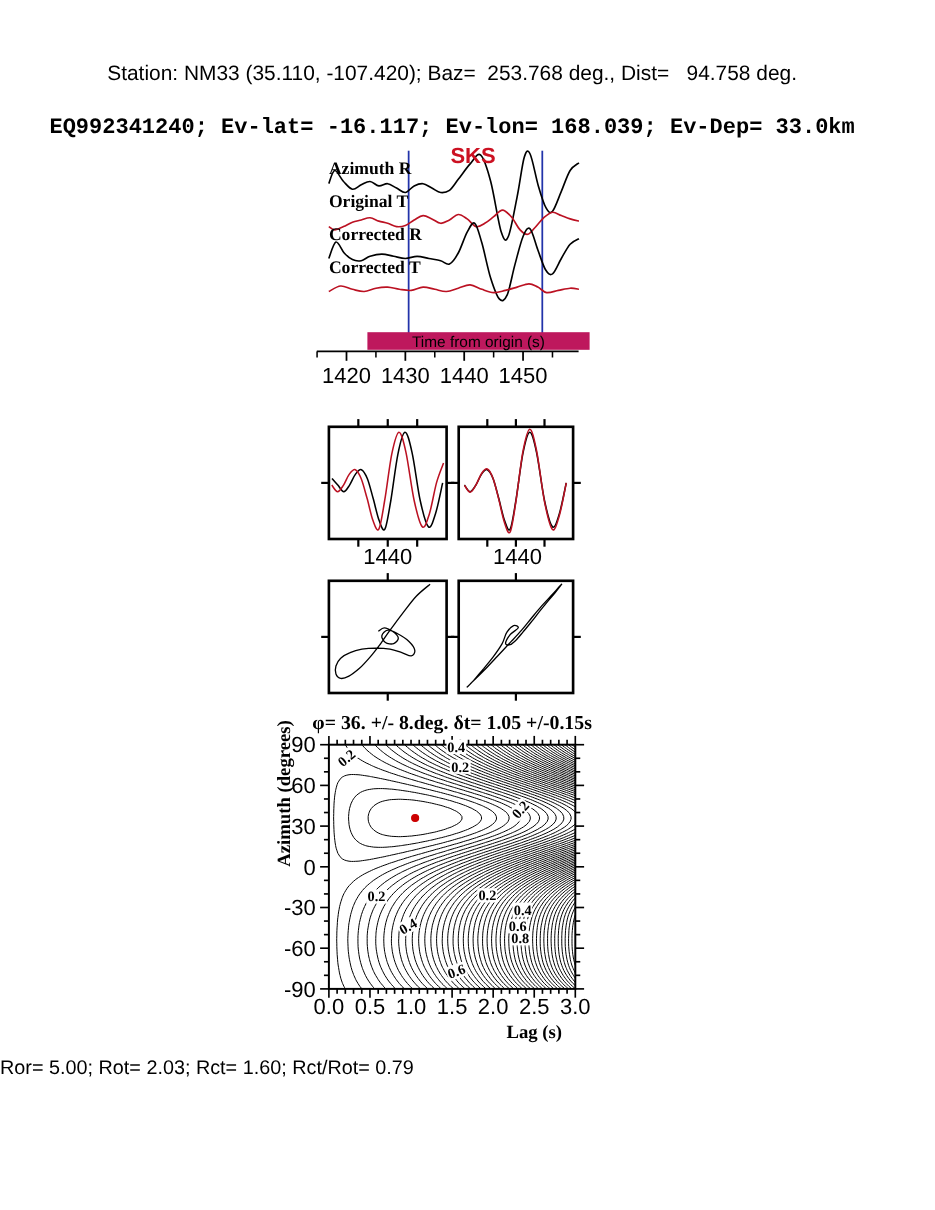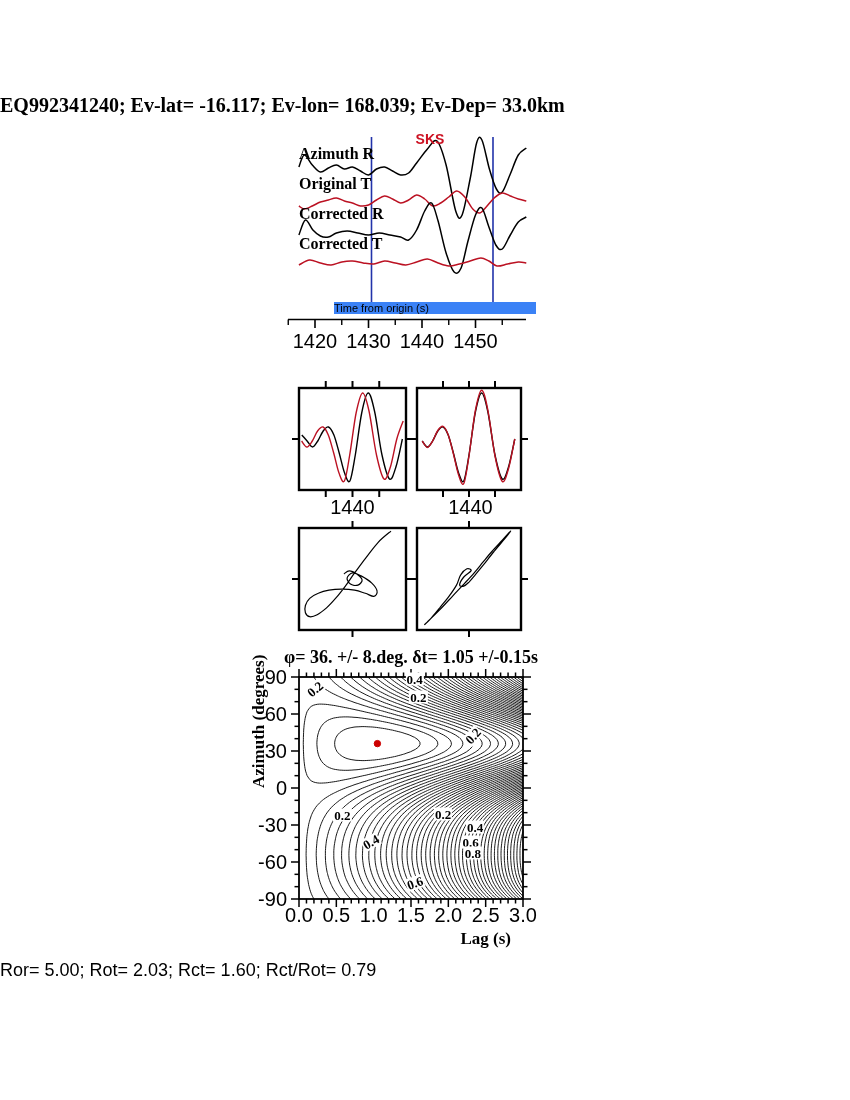--- a/index.html
+++ b/index.html
@@ -2,24 +2,24 @@
 <html><head>
 <meta charset="utf-8">
 <style>
   html,body{margin:0;padding:0;background:#fff;}
   .page{position:relative;width:850px;height:1100px;background:#ffffff;overflow:hidden;
         font-family:"Liberation Sans",sans-serif;color:#000;}
   .abs{position:absolute;}
   .sans{font-family:"Liberation Sans",sans-serif;}
   .serifb{font-family:"Liberation Serif",serif;font-weight:bold;}
   .title1{top:57px;left:0;width:822px;text-align:center;font-size:19px;white-space:pre;z-index:3;}
-  .title2{top:94px;left:0;width:822px;text-align:left;font-size:20px;white-space:pre;z-index:3;}
-  .phase{top:131px;left:380px;width:100px;text-align:center;font-size:14px;font-weight:bold;z-index:3;}
+  .title2{top:105px;left:0;width:822px;text-align:center;font-size:20px;white-space:pre;z-index:3;font-family:Liberation Mono, monospace;}
+  .phase{top:131px;left:380px;width:100px;text-align:center;font-size:20px;font-weight:bold;z-index:3;}
   .trlabel{left:299px;font-size:16px;z-index:3;background:transparent;line-height:1.05;}
-  .taxlabel{top:302px;left:334px;width:202px;font-size:11px;background:#3b82f6;z-index:3;}
+  .taxlabel{top:302px;left:334px;width:202px;text-align:center;font-size:14px;background:#be185d;z-index:3;}
   .cmplabel{top:496px;width:107px;text-align:center;font-size:20px;z-index:3;}
   .phititle{top:647px;left:250px;width:322px;text-align:center;font-size:18px;white-space:pre;z-index:3;}
   .azlabel{top:788px;left:259px;width:0;height:0;z-index:3;}
   .azlabel span{display:block;transform:translate(-50%,-50%) rotate(-90deg);white-space:nowrap;font-size:17px;}
   .laglabel{top:929px;left:311px;width:200px;text-align:right;font-size:17px;z-index:3;}
   .results{top:960px;left:0;width:826px;font-size:18px;white-space:pre;z-index:3;}
   .clabel{position:absolute;z-index:4;font-family:"Liberation Serif",serif;font-weight:bold;
           font-size:13px;background:#fff;padding:0 1px;line-height:1.0;}
   #plot-svg{position:absolute;left:0;top:0;z-index:1;}
 </style>
@@ -194,20 +194,21 @@
       <text x="287" y="684.003" fill="#000" font-family="&quot;Liberation Sans&quot;,sans-serif" font-size="20" text-anchor="end" font-weight="500">90</text>
       <text x="287" y="721.002" fill="#000" font-family="&quot;Liberation Sans&quot;,sans-serif" font-size="20" text-anchor="end" font-weight="500">60</text>
       <text x="287" y="758.001" fill="#000" font-family="&quot;Liberation Sans&quot;,sans-serif" font-size="20" text-anchor="end" font-weight="500">30</text>
       <text x="287" y="795" fill="#000" font-family="&quot;Liberation Sans&quot;,sans-serif" font-size="20" text-anchor="end" font-weight="500">0</text>
       <text x="287" y="831.999" fill="#000" font-family="&quot;Liberation Sans&quot;,sans-serif" font-size="20" text-anchor="end" font-weight="500">-30</text>
       <text x="287" y="868.998" fill="#000" font-family="&quot;Liberation Sans&quot;,sans-serif" font-size="20" text-anchor="end" font-weight="500">-60</text>
       <text x="287" y="905.997" fill="#000" font-family="&quot;Liberation Sans&quot;,sans-serif" font-size="20" text-anchor="end" font-weight="500">-90</text>
       <circle cx="377.40035" cy="743.6012" r="3.2" fill="#cc0000" stroke="#cc0000"></circle>
     </svg>
 
+  <div class="abs sans title1">Station: NM33 (35.110, -107.420); Baz=  253.768 deg., Dist=   94.758 deg.</div>
   <div class="abs serifb title2">EQ992341240; Ev-lat= -16.117; Ev-lon= 168.039; Ev-Dep= 33.0km</div>
   <div class="abs sans phase" style="color:#cc1122">SKS</div>
 
   <div class="abs serifb trlabel" style="top:146px">Azimuth R</div>
   <div class="abs serifb trlabel" style="top:176px">Original T</div>
   <div class="abs serifb trlabel" style="top:206px">Corrected R</div>
   <div class="abs serifb trlabel" style="top:236px">Corrected T</div>
 
   <div class="abs sans taxlabel">Time from origin (s)</div>
 

